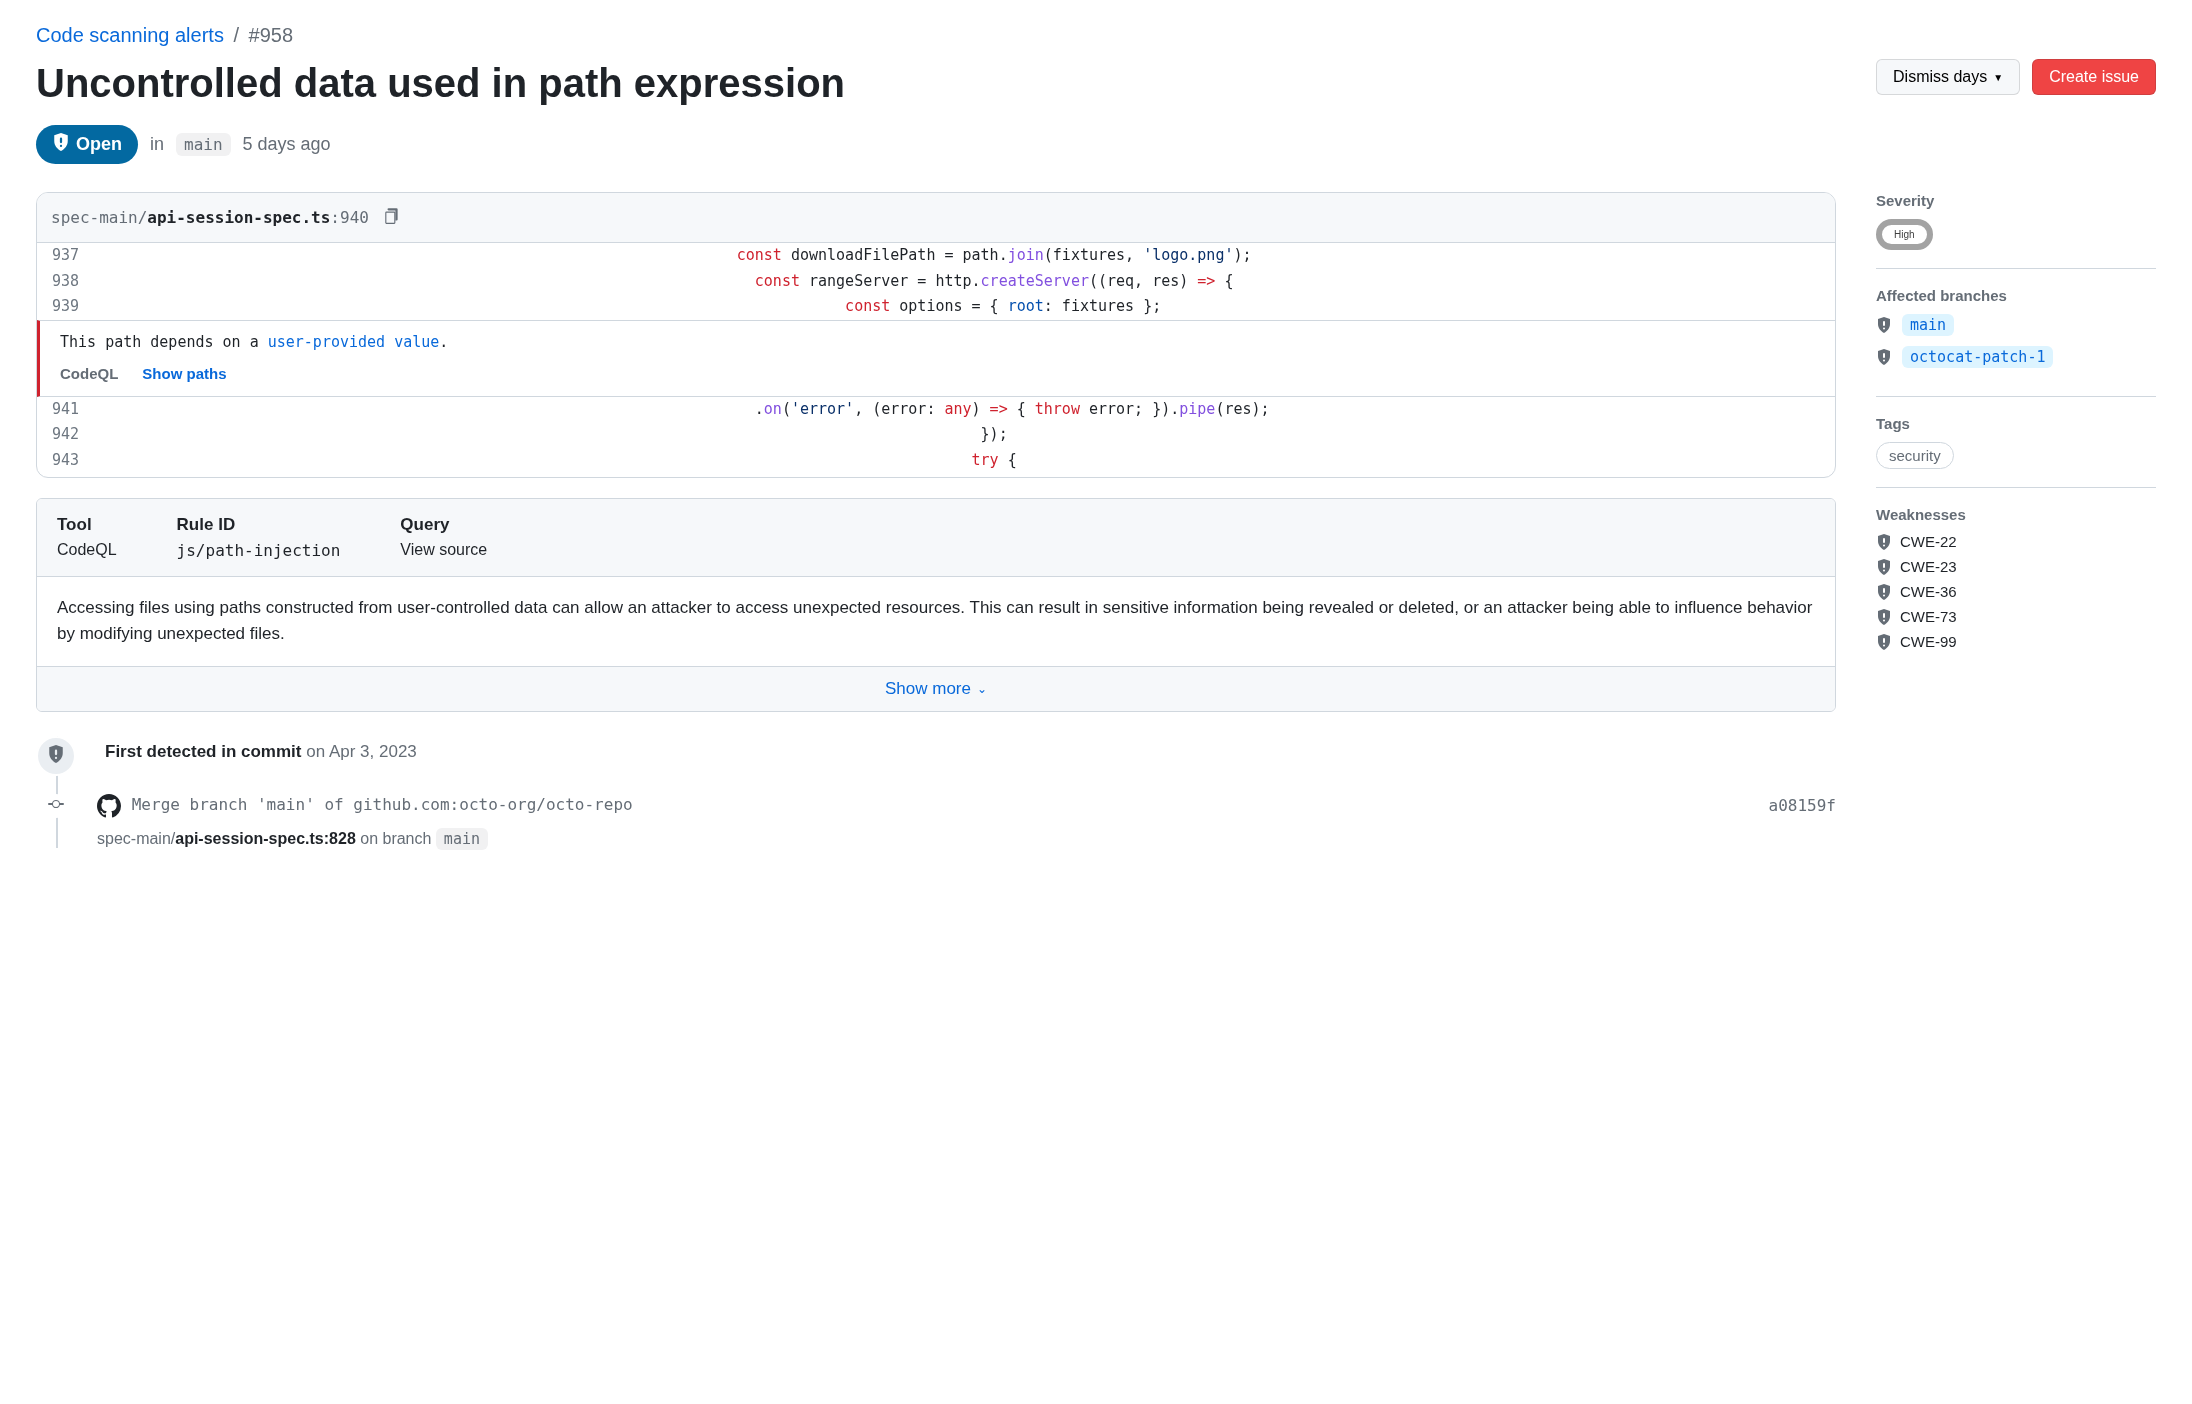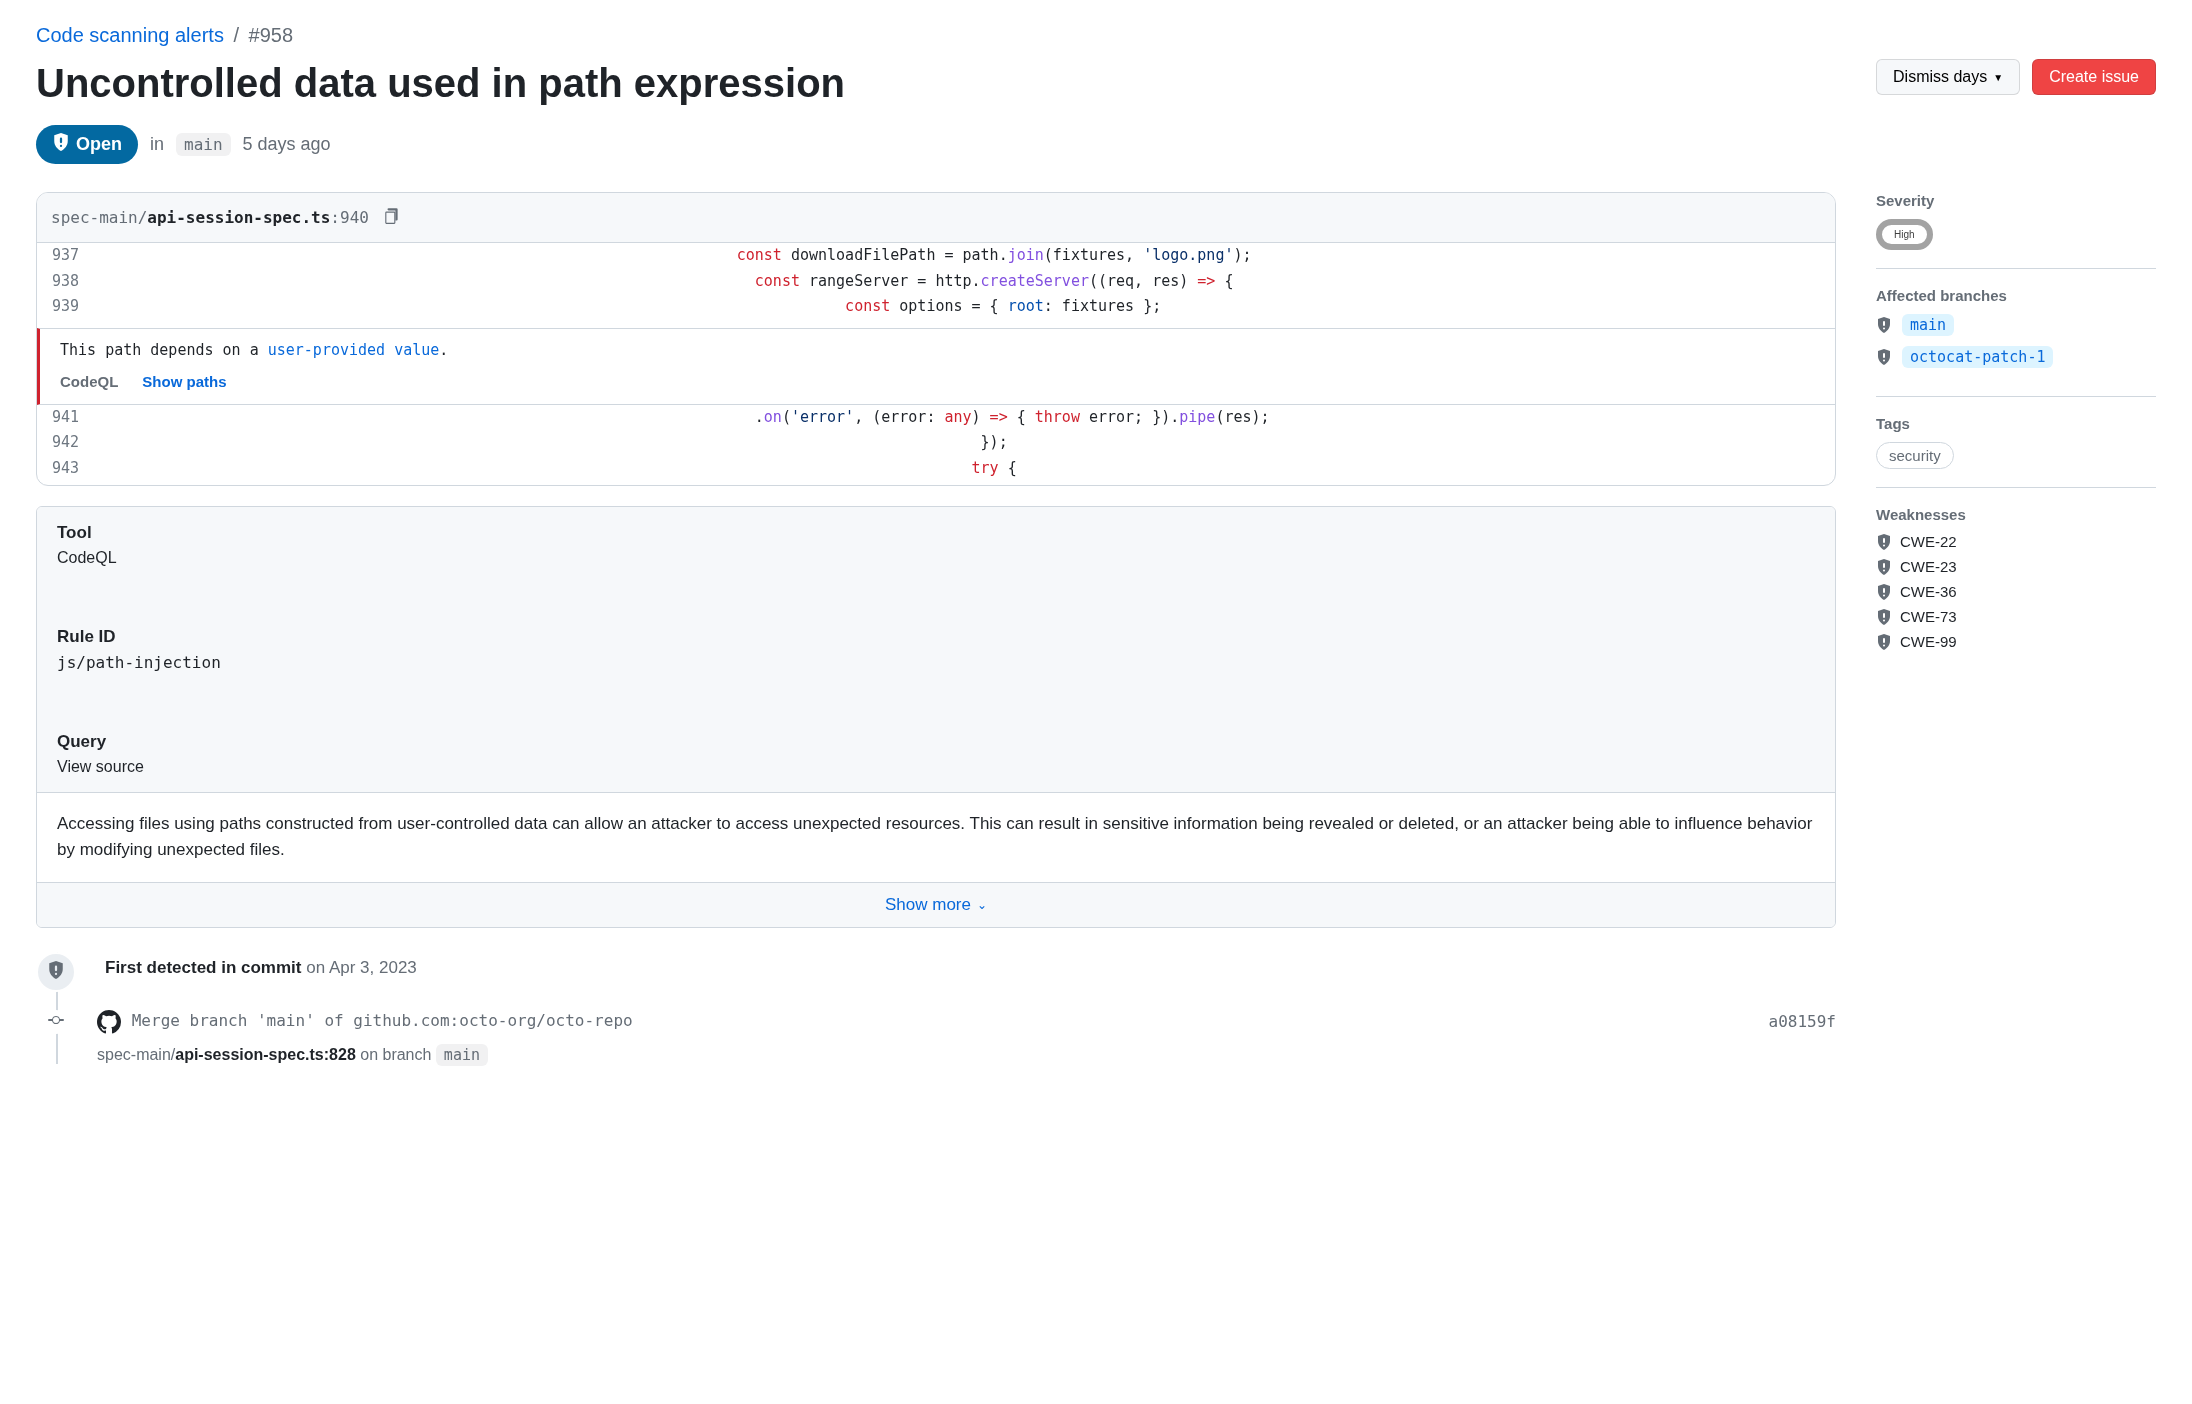--- a/index.html
+++ b/index.html
@@ -48,30 +48,30 @@
   .code-line { display: flex; font-family: ui-monospace, SFMono-Regular, Menlo, monospace; font-size: 15px; line-height: 1.7; }
   .lineno { width: 56px; text-align: right; padding-right: 14px; color: #6e7781; user-select: none; }
   .linecode { flex: 1; white-space: pre; padding-right: 12px; text-align: center; }
   .tok-kw { color: #cf222e; }
   .tok-fn { color: #8250df; }
   .tok-str { color: #0a3069; }
   .tok-arrow { color: #cf222e; }
   .tok-prop { color: #0550ae; }
   .codemark { background: #fff8c5; border-radius: 3px; padding: 0 1px; }
 
-  .annot { border-top: 1px solid #d0d7de; border-bottom: 1px solid #d0d7de; border-left: 3px solid #cf222e; padding: 12px 20px 14px 20px; margin-top: 8px; }
+  .annot { border-top: 1px solid #d0d7de; border-bottom: 1px solid #d0d7de; border-left: 3px solid #cf222e; padding: 12px 20px 14px 20px; }
   .annot-msg { font-family: ui-monospace, SFMono-Regular, Menlo, monospace; font-size: 15px; margin-bottom: 14px; }
   .annot-msg a { color: #0969da; }
   .annot-meta { display: flex; gap: 24px; align-items: center; }
   .annot-meta .tool { color: #656d76; font-weight: 600; font-size: 15px; }
   .annot-meta a { font-weight: 600; font-size: 15px; }
 
   
   .info-panel { border: 1px solid #d0d7de; border-radius: 6px; overflow: hidden; }
-  .info-head { display: flex; gap: 60px; padding: 16px 20px; background: #f6f8fa; border-bottom: 1px solid #d0d7de; flex-direction: column; }
+  .info-head { display: flex; gap: 60px; padding: 16px 20px; background: #f6f8fa; border-bottom: 1px solid #d0d7de; }
   .info-col .label { font-weight: 600; font-size: 17px; margin-bottom: 6px; }
   .info-col .value { font-size: 16px; color: #1f2328; }
   .info-col .value.mono { font-family: ui-monospace, SFMono-Regular, Menlo, monospace; }
   .info-col .value a { color: #1f2328; }
   .info-body { padding: 18px 20px; font-size: 17px; line-height: 1.55; border-bottom: 1px solid #d0d7de; }
   .info-more { padding: 12px; text-align: center; background: #f6f8fa; }
   .info-more a { font-size: 17px; display: inline-flex; align-items: center; gap: 6px; }
 
   
   .timeline { position: relative; margin-top: 24px; padding-left: 0; }

